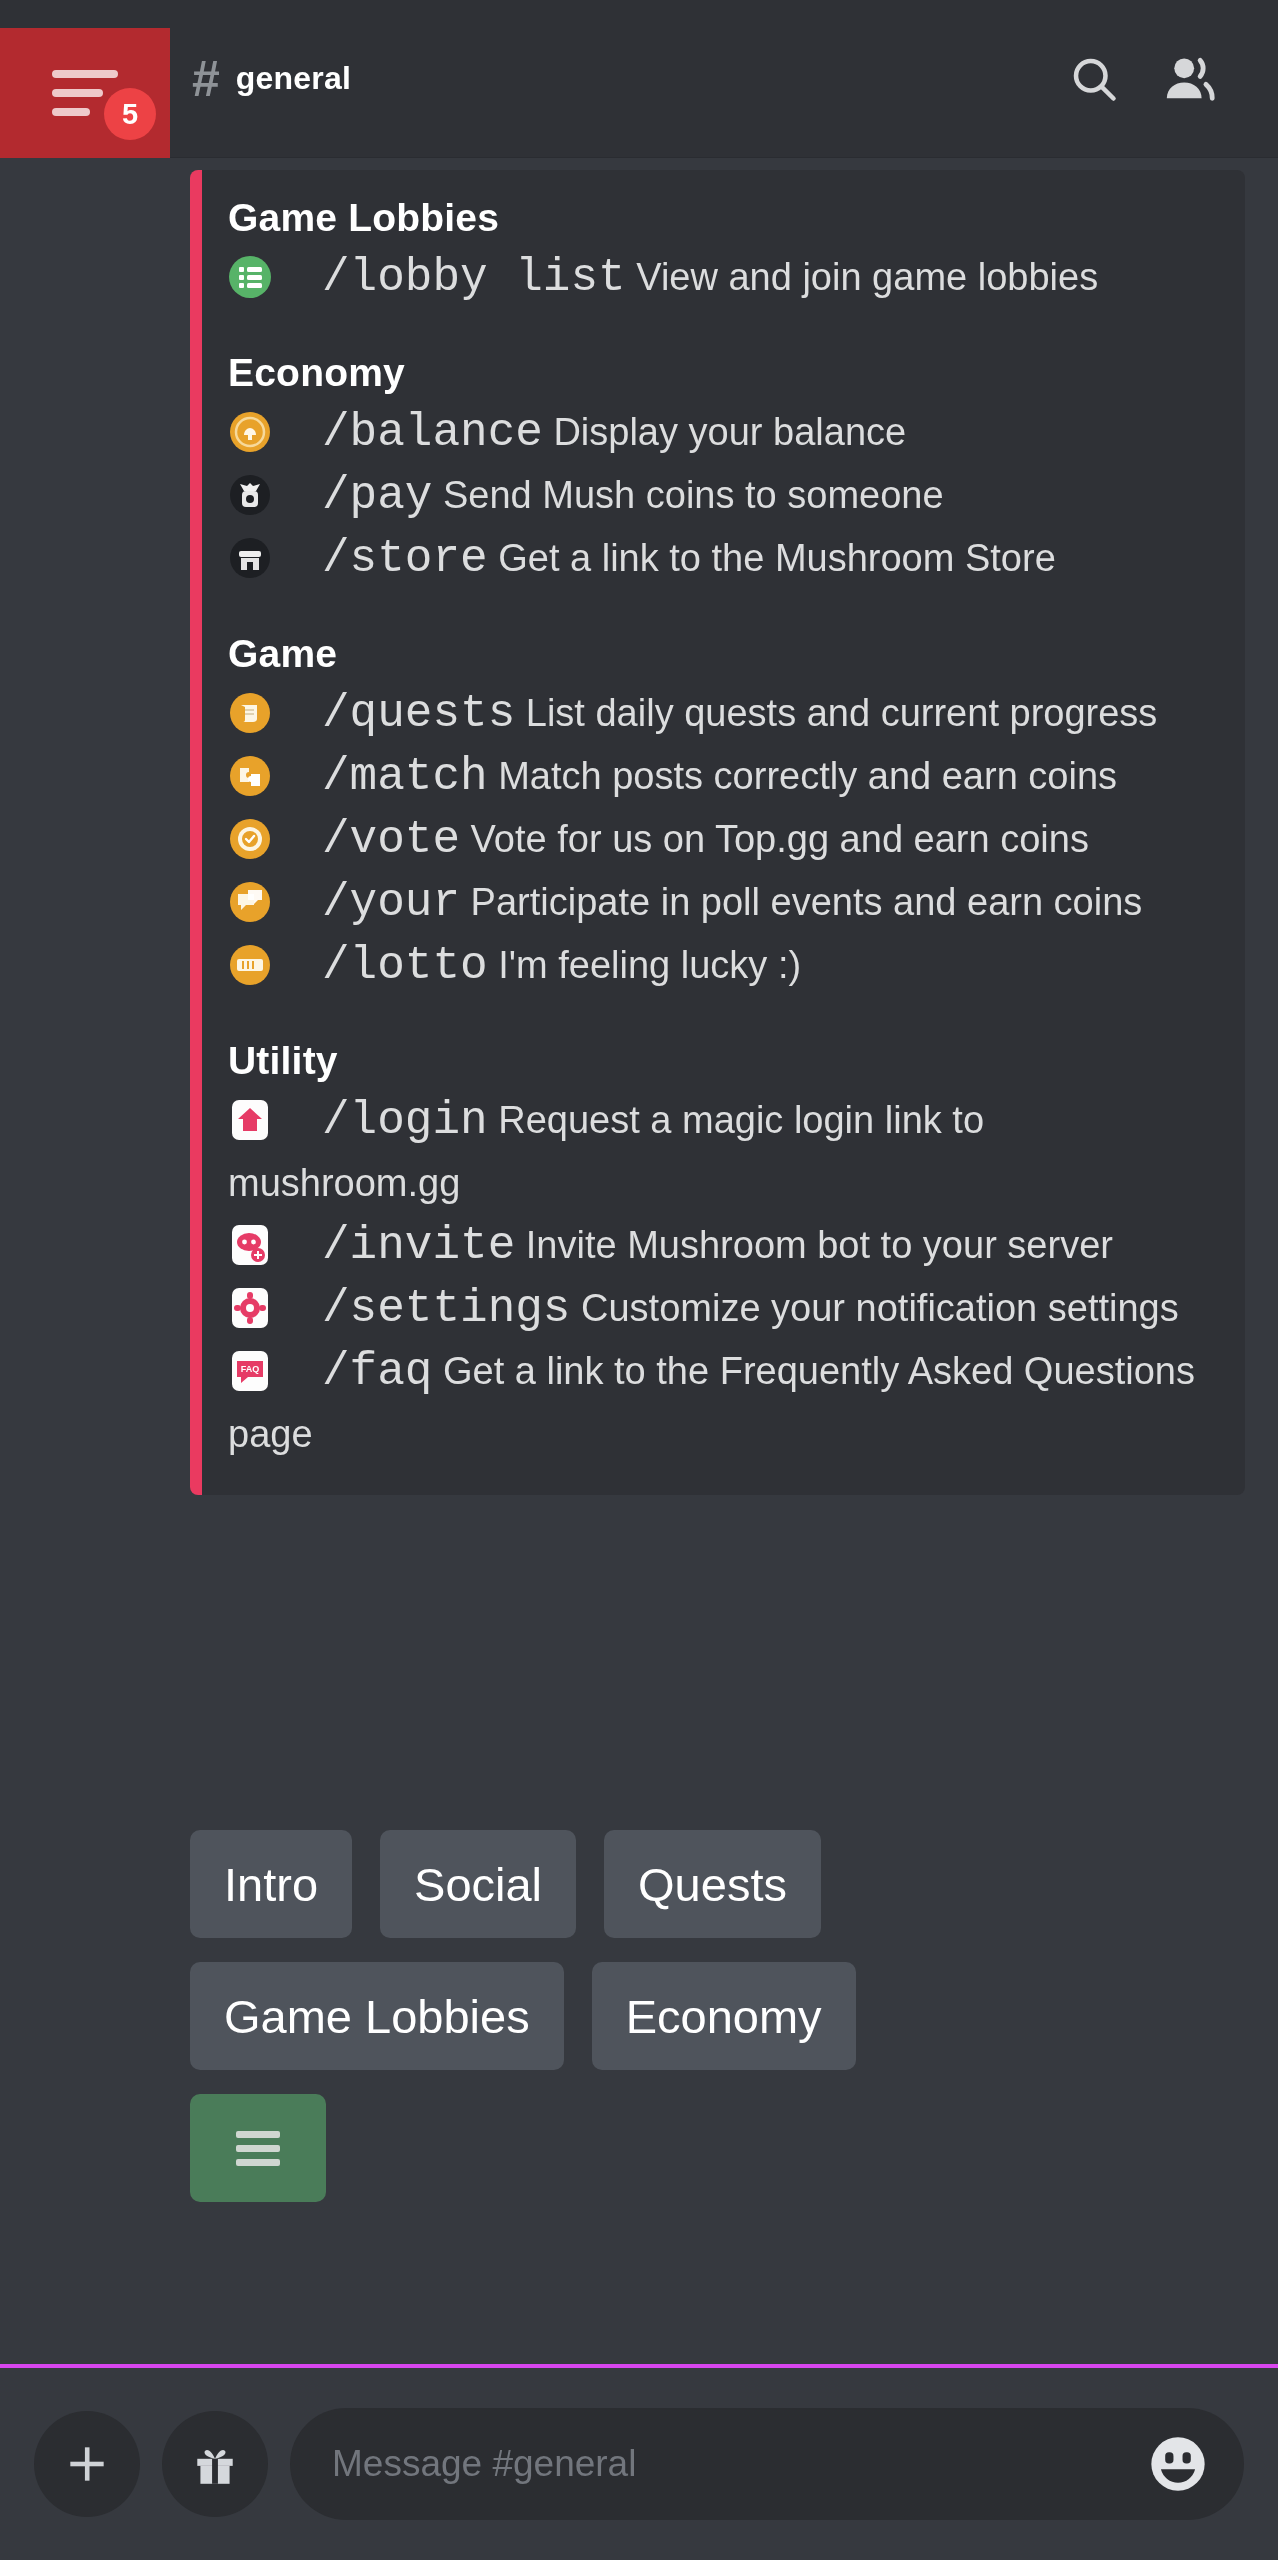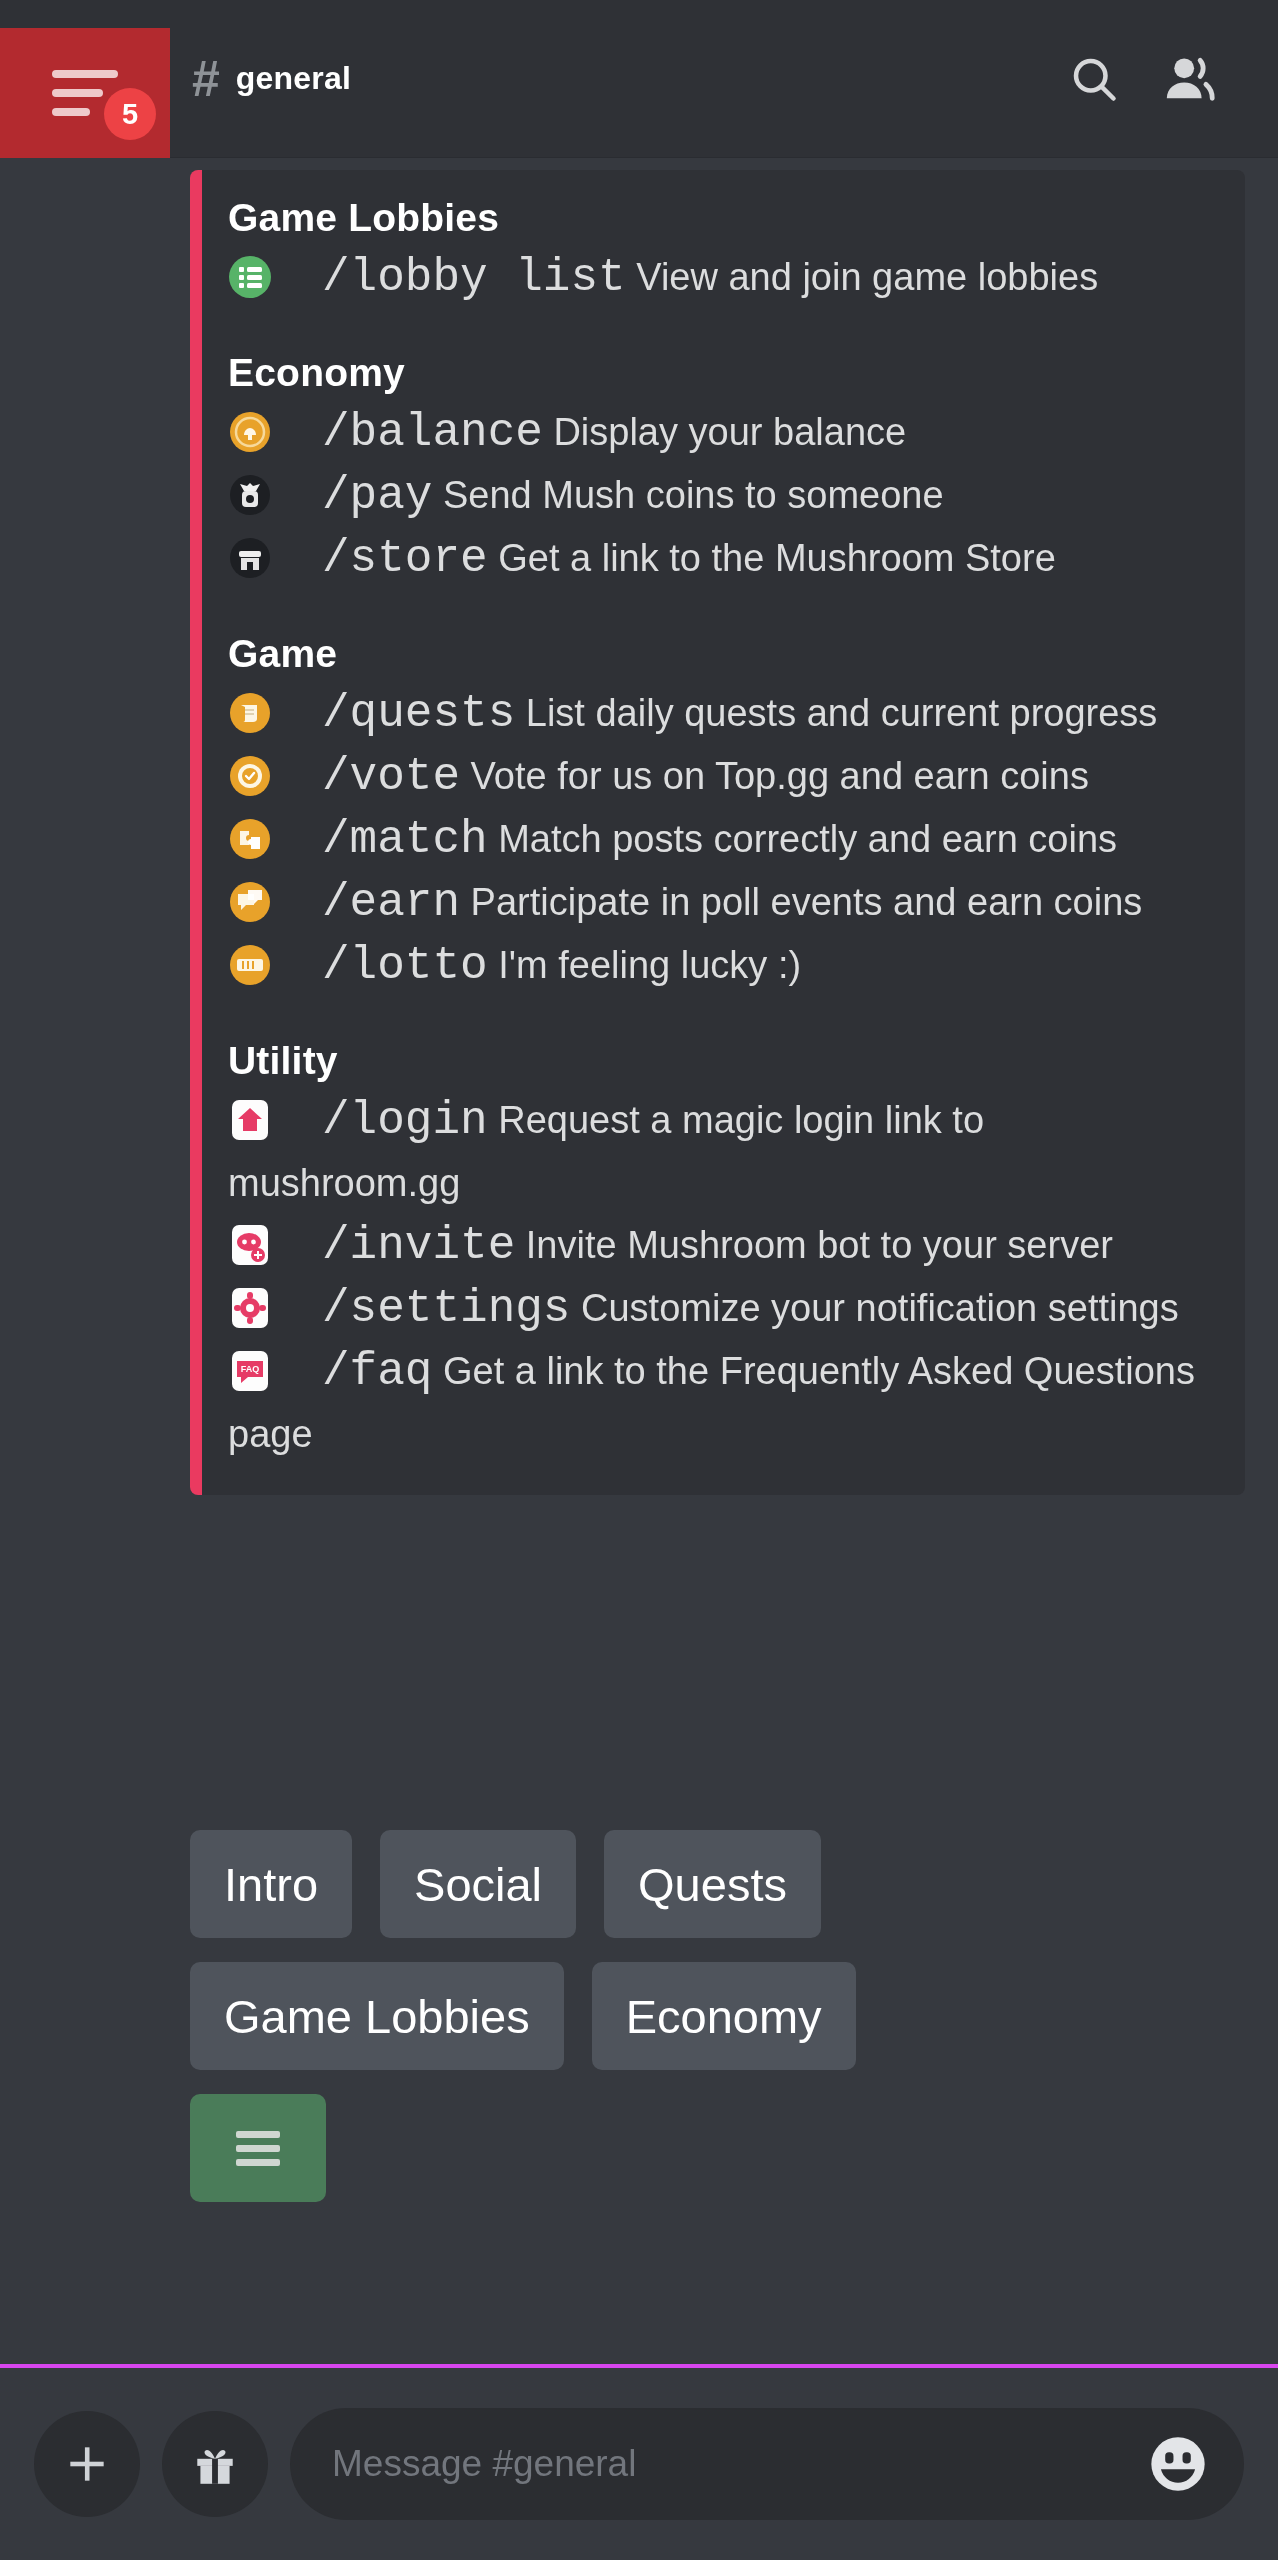--- a/index.html
+++ b/index.html
@@ -264,47 +264,47 @@
               <rect x="17" y="22" width="9" height="2" fill="#e0d2b0"></rect>
             </svg>
         </span><span class="cmd">/quests</span>
         <span>List daily quests and current progress</span>
       </div>
 
       <div class="emb-line">
         <span class="emoji">
           <svg viewBox="0 0 44 44">
               <circle cx="22" cy="22" r="20" fill="#e8a22a"></circle>
+          <path d="M12 14h9v4a3 3 0 1 0 0 6v4h-9z" fill="#fdf6e4"></path>
+          <path d="M23 20h9v12h-9v-4a3 3 0 1 1 0-6z" fill="#fff"></path>
+            </svg>
+        </span><span class="cmd">/match</span>
+        <span>Match posts correctly and earn coins</span>
+      </div>
+
+      <div class="emb-line">
+        <span class="emoji">
+          <svg viewBox="0 0 44 44">
+              <circle cx="22" cy="22" r="20" fill="#e8a22a"></circle>
           <circle cx="22" cy="22" r="12" fill="#fdf6e4"></circle>
               <circle cx="22" cy="22" r="8" fill="#e8a22a"></circle>
           <path d="M18 22l3 3 5-6" stroke="#fff" stroke-width="2.4" fill="none" stroke-linecap="round" stroke-linejoin="round"></path>
             </svg>
         </span><span class="cmd">/vote</span>
         <span>Vote for us on Top.gg and earn coins</span>
       </div>
 
       <div class="emb-line">
         <span class="emoji">
           <svg viewBox="0 0 44 44">
               <circle cx="22" cy="22" r="20" fill="#e8a22a"></circle>
-          <path d="M12 14h9v4a3 3 0 1 0 0 6v4h-9z" fill="#fdf6e4"></path>
-          <path d="M23 20h9v12h-9v-4a3 3 0 1 1 0-6z" fill="#fff"></path>
-            </svg>
-        </span><span class="cmd">/match</span>
-        <span>Match posts correctly and earn coins</span>
-      </div>
-
-      <div class="emb-line">
-        <span class="emoji">
-          <svg viewBox="0 0 44 44">
-              <circle cx="22" cy="22" r="20" fill="#e8a22a"></circle>
           <path d="M10 14h16v11H18l-5 5v-5h-3z" fill="#fdf6e4"></path>
           <path d="M20 10h14v10h-4l-4 4v-4h-6z" fill="#ffffff" opacity=".95"></path>
             </svg>
-        </span><span class="cmd">/earn</span>
+        </span><span class="cmd">/your</span>
         <span>Participate in poll events and earn coins</span>
       </div>
 
       <div class="emb-line">
         <span class="emoji">
           <svg viewBox="0 0 44 44">
               <circle cx="22" cy="22" r="20" fill="#e8a22a"></circle>
           <rect x="9" y="16" width="26" height="12" rx="2" fill="#fdf6e4"></rect>
           <rect x="14" y="18" width="2" height="8" fill="#e8a22a"></rect>
           <rect x="19" y="18" width="2" height="8" fill="#e8a22a"></rect>

